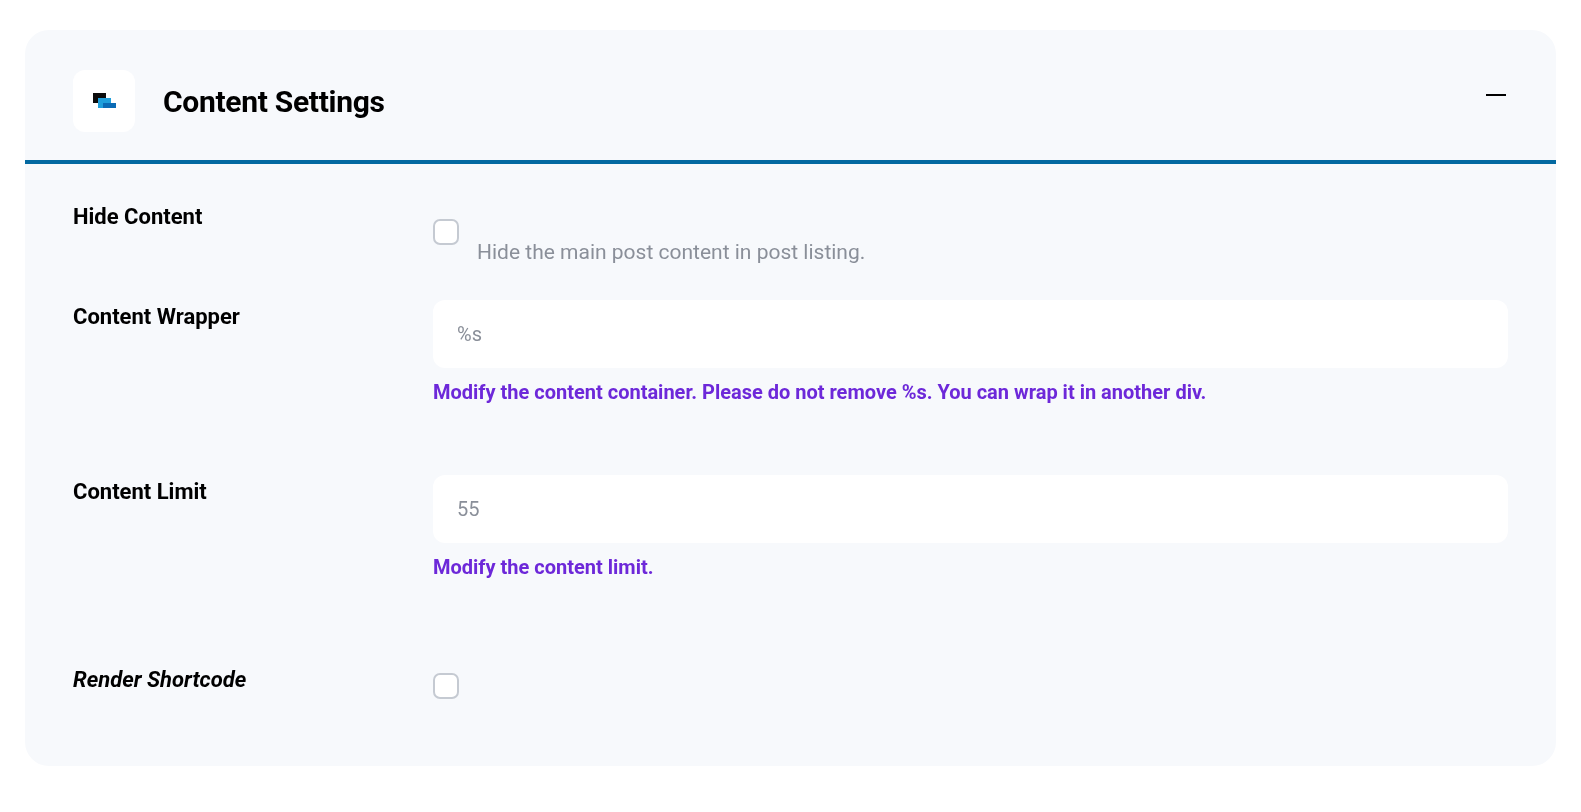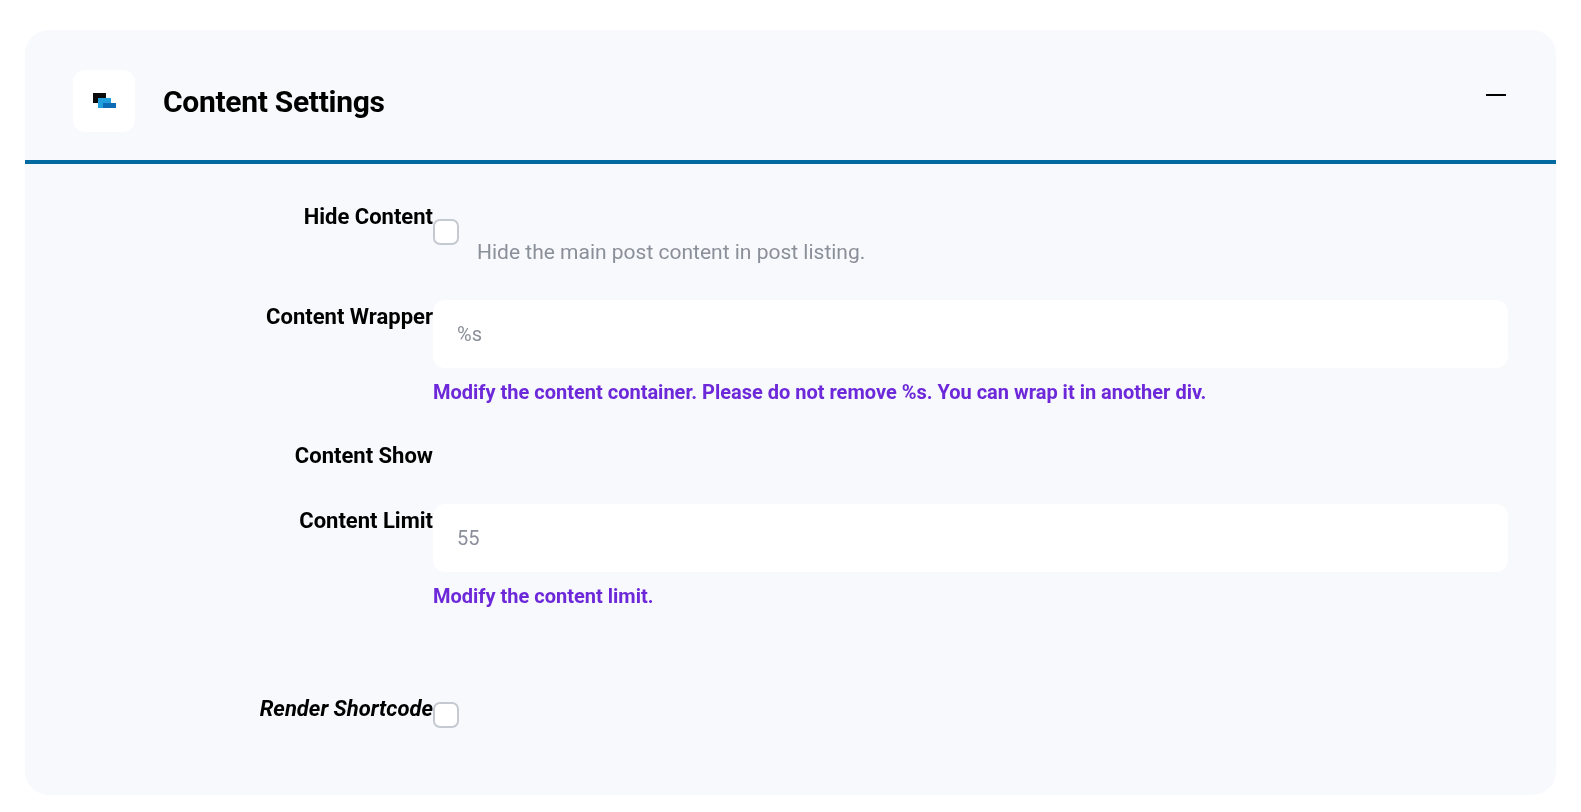--- a/index.html
+++ b/index.html
@@ -68,21 +68,20 @@
       align-items: flex-start;
       margin-bottom: 36px;
     }
     .form-label {
       width: 360px;
       flex-shrink: 0;
       font-size: 22px;
       font-weight: 700;
       color: #000000;
       padding-top: 4px;
-      text-align: right;
     }
     .form-control {
       flex: 1;
     }
     .checkbox-row {
       display: flex;
       align-items: center;
     }
     .checkbox {
       width: 26px;
@@ -174,21 +173,20 @@
 
     <div class="form-row" style="margin-bottom:35px;">
       <div class="form-label">Content Wrapper</div>
       <div class="form-control">
         <input type="text" class="text-input" value="%s" style="">
         <div class="help-text">Modify the content container. Please do not remove %s. You can wrap it in another div.</div>
       </div>
     </div>
 
     <div class="form-row">
-      <div class="form-label">Content Show</div>
     </div>
 
     <div class="form-row" style="margin-bottom:84px;">
       <div class="form-label">Content Limit</div>
       <div class="form-control">
         <input type="text" class="text-input" value="55" style="">
         <div class="help-text">Modify the content limit.</div>
       </div>
     </div>
 

